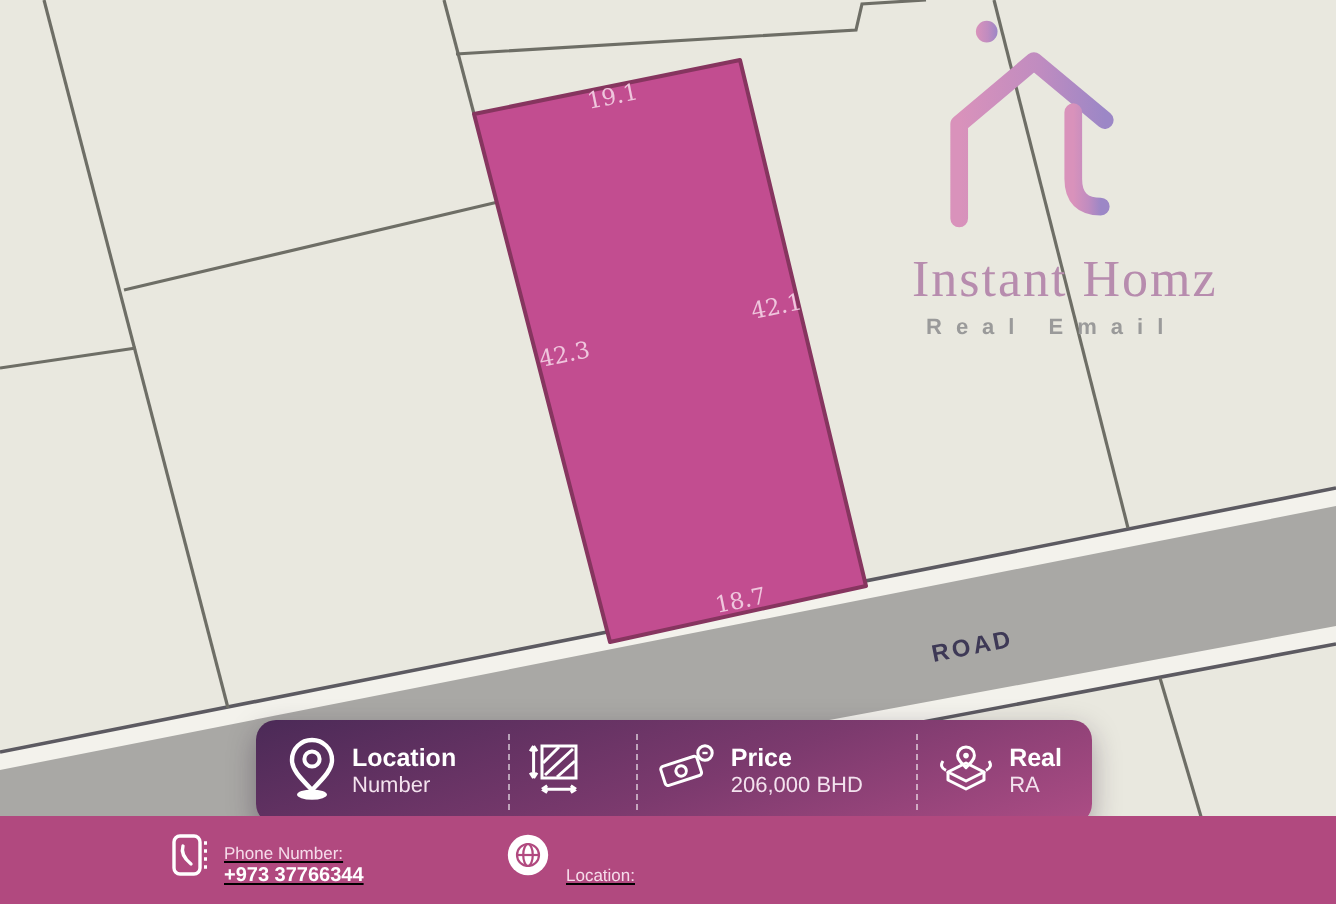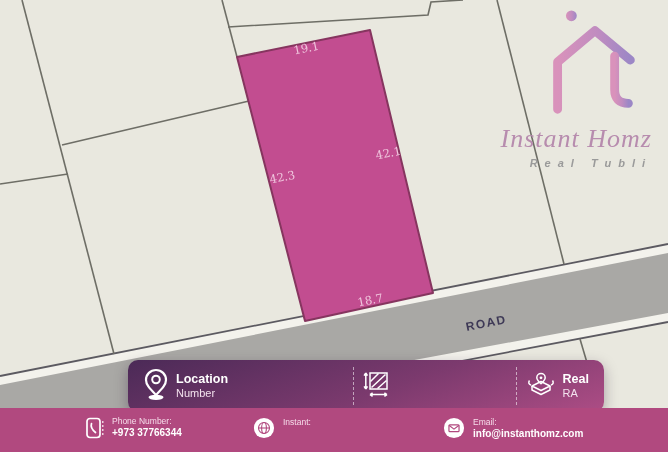--- a/index.html
+++ b/index.html
@@ -5,41 +5,41 @@
   html,body{margin:0;padding:0;background:#666;}
   .canvas{
     position:relative;width:668px;height:452px;overflow:hidden;
     background:#e9e8df;font-family:"Liberation Sans",sans-serif;
   }
   .map-svg{position:absolute;left:0;top:0;}
   .road-label{font-family:"Liberation Sans",sans-serif;font-size:12px;font-weight:bold;
     fill:#3e3956;letter-spacing:1.5px;}
   .dim-label{font-family:"DejaVu Serif",serif;font-size:11.5px;fill:#efc6dd;}
   
-  .logo{position:absolute;top:6px;right:16px;width:196px;text-align:right;font-style:italic;}
+  .logo{position:absolute;top:6px;right:16px;width:196px;text-align:left;}
   .logo-name{font-family:"Liberation Serif",serif;font-size:26px;color:#b78cae;
     letter-spacing:1px;margin-top:2px;}
   .logo-tagline{font-size:11px;font-weight:bold;color:#9a9a9a;letter-spacing:7px;
     margin-top:3px;padding-left:7px;}
   
   .info-bar{
-    position:absolute;left:128px;top:360px;width:476px;height:52px;border-radius:10px;
+    position:absolute;left:128px;top:360px;width:418px;height:52px;border-radius:10px;
     background:linear-gradient(160deg,#4b2a57 0%,#7c3a6e 55%,#ad4d85 100%);
     box-shadow:0 5px 14px rgba(40,20,50,.35);
     display:flex;align-items:center;justify-content:space-between;padding:0 6px;box-sizing:border-box;
   }
   .bar-item{display:flex;align-items:center;gap:7px;height:38px;padding:0 9px;}
   .bar-item + .bar-item{border-left:1px dashed rgba(255,255,255,.55);}
   .bar-text{display:flex;flex-direction:column;justify-content:center;line-height:1.2;}
   .bar-lbl{font-weight:bold;font-size:12.5px;color:#ffffff;}
   .bar-val{font-size:11px;color:#f3e2ee;}
   
   .footer{position:absolute;left:0;top:408px;width:668px;height:44px;background:#b1497f;}
   .contact{position:absolute;top:50%;transform:translateY(-50%);
-    display:flex;align-items:flex-start;gap:8px;}
+    display:flex;align-items:flex-end;gap:8px;text-decoration:underline;}
   .contact.c1{left:84px;} .contact.c2{left:253px;} .contact.c3{left:443px;}
   .c-text{display:flex;flex-direction:column;line-height:1.25;}
   .c-lbl{font-size:8.5px;color:#f6dcea;}
   .c-val{font-size:10px;font-weight:bold;color:#ffffff;}
 </style>
 </head>
 <body>
 
 <div class="canvas">
 
@@ -87,21 +87,21 @@
           <path d="M38 24 V42"></path>
           <path d="M24 104 V56 L62 24 L98 54"></path>
           <path d="M50 56 V104"></path>
           <path d="M50 80 H82"></path>
           <path d="M82 50 V84 q0 14 14 14"></path>
           <path d="M104 60 V86"></path>
         </g>
       </svg>
     </span>
     <div class="logo-name">Instant Homz</div>
-    <div class="logo-tagline">Real Tubli</div>
+    <div class="logo-tagline">Real Email</div>
   </div>
 
   <div class="info-bar">
 
     <div class="bar-item">
       <span>
         <svg width="26" height="32" viewBox="0 0 26 32">
           <path d="M13 2 C7.4 2 3 6.4 3 12 c0 4.6 3.4 8.2 10 15 c6.6 -6.8 10 -10.4 10 -15 C23 6.4 18.6 2 13 2 Z" stroke="#fff" stroke-width="2.2" fill="none"></path>
           <circle cx="13" cy="11.5" r="3.8" stroke="#fff" stroke-width="2" fill="none"></circle>
           <ellipse cx="13" cy="29.3" rx="7.5" ry="2.6" fill="#fff"></ellipse>
@@ -119,20 +119,36 @@
           <g stroke="#fff" stroke-width="1.5" fill="none">
             <rect x="7" y="3" width="17" height="16"></rect>
             <path d="M8.5 17.5 L22.5 4.5 M7.5 11.5 L15.5 3.5 M14.5 18.5 L23.5 10.5"></path>
             <path d="M2.8 3 V19 M2.8 3 l-1.7 2.6 M2.8 3 l1.7 2.6 M2.8 19 l-1.7 -2.6 M2.8 19 l1.7 -2.6"></path>
             <path d="M7 24.6 H24 M7 24.6 l2.6 -1.7 M7 24.6 l2.6 1.7 M24 24.6 l-2.6 -1.7 M24 24.6 l-2.6 1.7"></path>
           </g>
         </svg>
       </span>
     </div>
 
+    <div class="bar-item">
+      <span>
+        <svg width="30" height="27" viewBox="0 0 30 27">
+          <g stroke="#fff" stroke-width="1.5" fill="none" transform="rotate(-18 14 15)">
+            <rect x="3" y="10" width="19" height="10" rx="1.5"></rect>
+            <circle cx="12.5" cy="15" r="2.6"></circle>
+          </g>
+          <circle cx="24.5" cy="6.5" r="3.6" stroke="#fff" stroke-width="1.5" fill="none"></circle>
+          <path d="M23.2 6.5 h2.6" stroke="#fff" stroke-width="1.2"></path>
+        </svg>
+      </span>
+      <span class="bar-text">
+        <span class="bar-lbl">Price</span>
+        <span class="bar-val">206,000 BHD</span>
+      </span>
+    </div>
 
     <div class="bar-item">
       <span>
         <svg width="30" height="28" viewBox="0 0 30 28">
           <g stroke="#fff" stroke-width="1.5" fill="none" stroke-linejoin="round">
             <path d="M6 16 L15 11.5 L24 16 L15 20.5 Z"></path>
             <path d="M6 16 V20 L15 24.5 L24 20 V16"></path>
             <path d="M5 15.2 Q1.5 13.5 3.5 10.5 M25 15.2 Q28.5 13.5 26.5 10.5"></path>
             <path d="M15 3.5 c-2.4 0 -4.2 1.8 -4.2 4.2 c0 1.9 1.5 3.5 4.2 6.1 c2.7 -2.6 4.2 -4.2 4.2 -6.1 C19.2 5.3 17.4 3.5 15 3.5 Z"></path>
           </g>
@@ -170,34 +186,19 @@
         <svg width="22" height="22" viewBox="0 0 24 24">
           <circle cx="12" cy="12" r="11" fill="#fff"></circle>
           <g stroke="#b1497f" stroke-width="1.2" fill="none">
             <circle cx="12" cy="12" r="6"></circle>
             <ellipse cx="12" cy="12" rx="2.6" ry="6"></ellipse>
             <line x1="6" y1="12" x2="18" y2="12"></line>
           </g>
         </svg>
       </span>
       <span class="c-text">
-        <span class="c-lbl">Instant:</span>
-      </span>
-    </div>
-
-    <div class="contact c3">
-      <span>
-        <svg width="22" height="22" viewBox="0 0 24 24">
-          <circle cx="12" cy="12" r="11" fill="#fff"></circle>
-          <g stroke="#b1497f" stroke-width="1.3" fill="none" stroke-linejoin="round">
-            <rect x="6.5" y="8.5" width="11" height="7.5" rx="1"></rect>
-            <path d="M6.5 9 L12 13.2 L17.5 9"></path>
-          </g>
-        </svg>
-      </span>
-      <span class="c-text">
-        <span class="c-lbl">Email:</span>
-        <span class="c-val">info@instanthomz.com</span>
-      </span>
-    </div>
+        <span class="c-lbl">Location:</span>
+      </span>
+    </div>
+
 
   </div>
 </div>
 
 </body></html>

